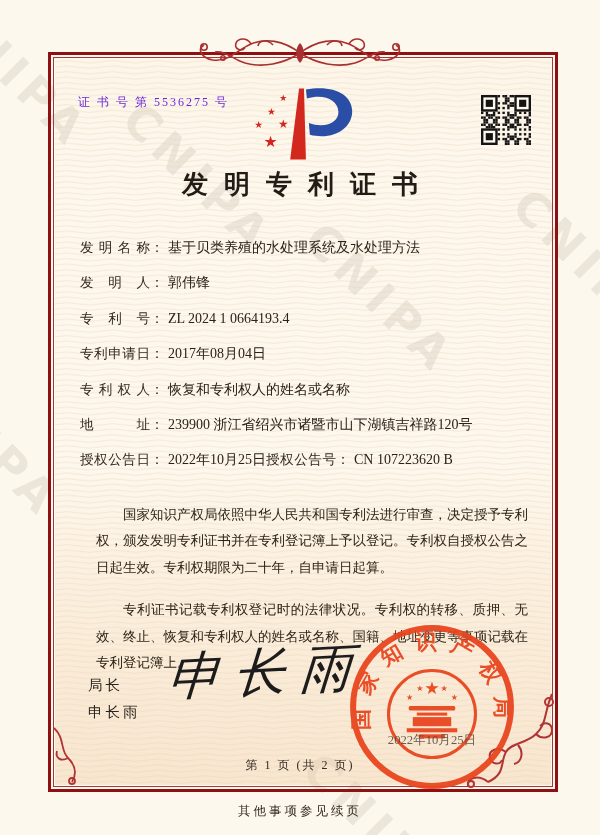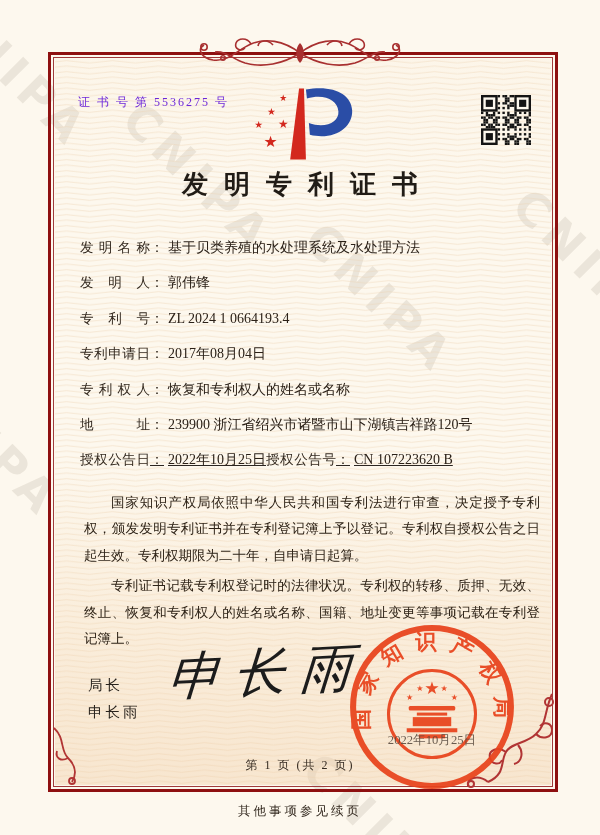--- a/index.html
+++ b/index.html
@@ -49,28 +49,28 @@
   }
   
   .fields{position:absolute;left:80px;right:56px;top:239px;z-index:2;}
   .row{height:22px;margin-bottom:13.4px;font-size:14px;white-space:nowrap;}
   .flabel{
     display:inline-block;width:70px;font-size:13.6px;
     text-align:justify;text-align-last:justify;vertical-align:bottom;color:#33291f;
   }
   .colon{margin-right:4px;color:#33291f;}
   .fvalue{color:#2b2118;}
-  .row.double{display:flex;text-decoration:underline;}
+  .row.double{display:flex;}
   .row.double .cell2{}
   
   .body-text{
     position:absolute;left:80px;right:56px;top:486px;z-index:2;
     font-size:13.5px;line-height:26.4px;text-align:justify;color:#2e2317;
   }
-  .body-text p{margin:4px;text-indent:2em;}
+  .body-text p{margin:16px;text-indent:2em;}
   
   .signatory{
     position:absolute;left:88px;top:672px;z-index:2;
     font-size:14.5px;line-height:27px;letter-spacing:3px;color:#2a241e;
   }
   .signature{
     position:absolute;left:168px;top:638px;z-index:2;
     font-size:52px;font-style:italic;letter-spacing:14px;color:#1c1c1c;
     transform:rotate(-3deg) skewX(-7deg);white-space:nowrap;
   }

